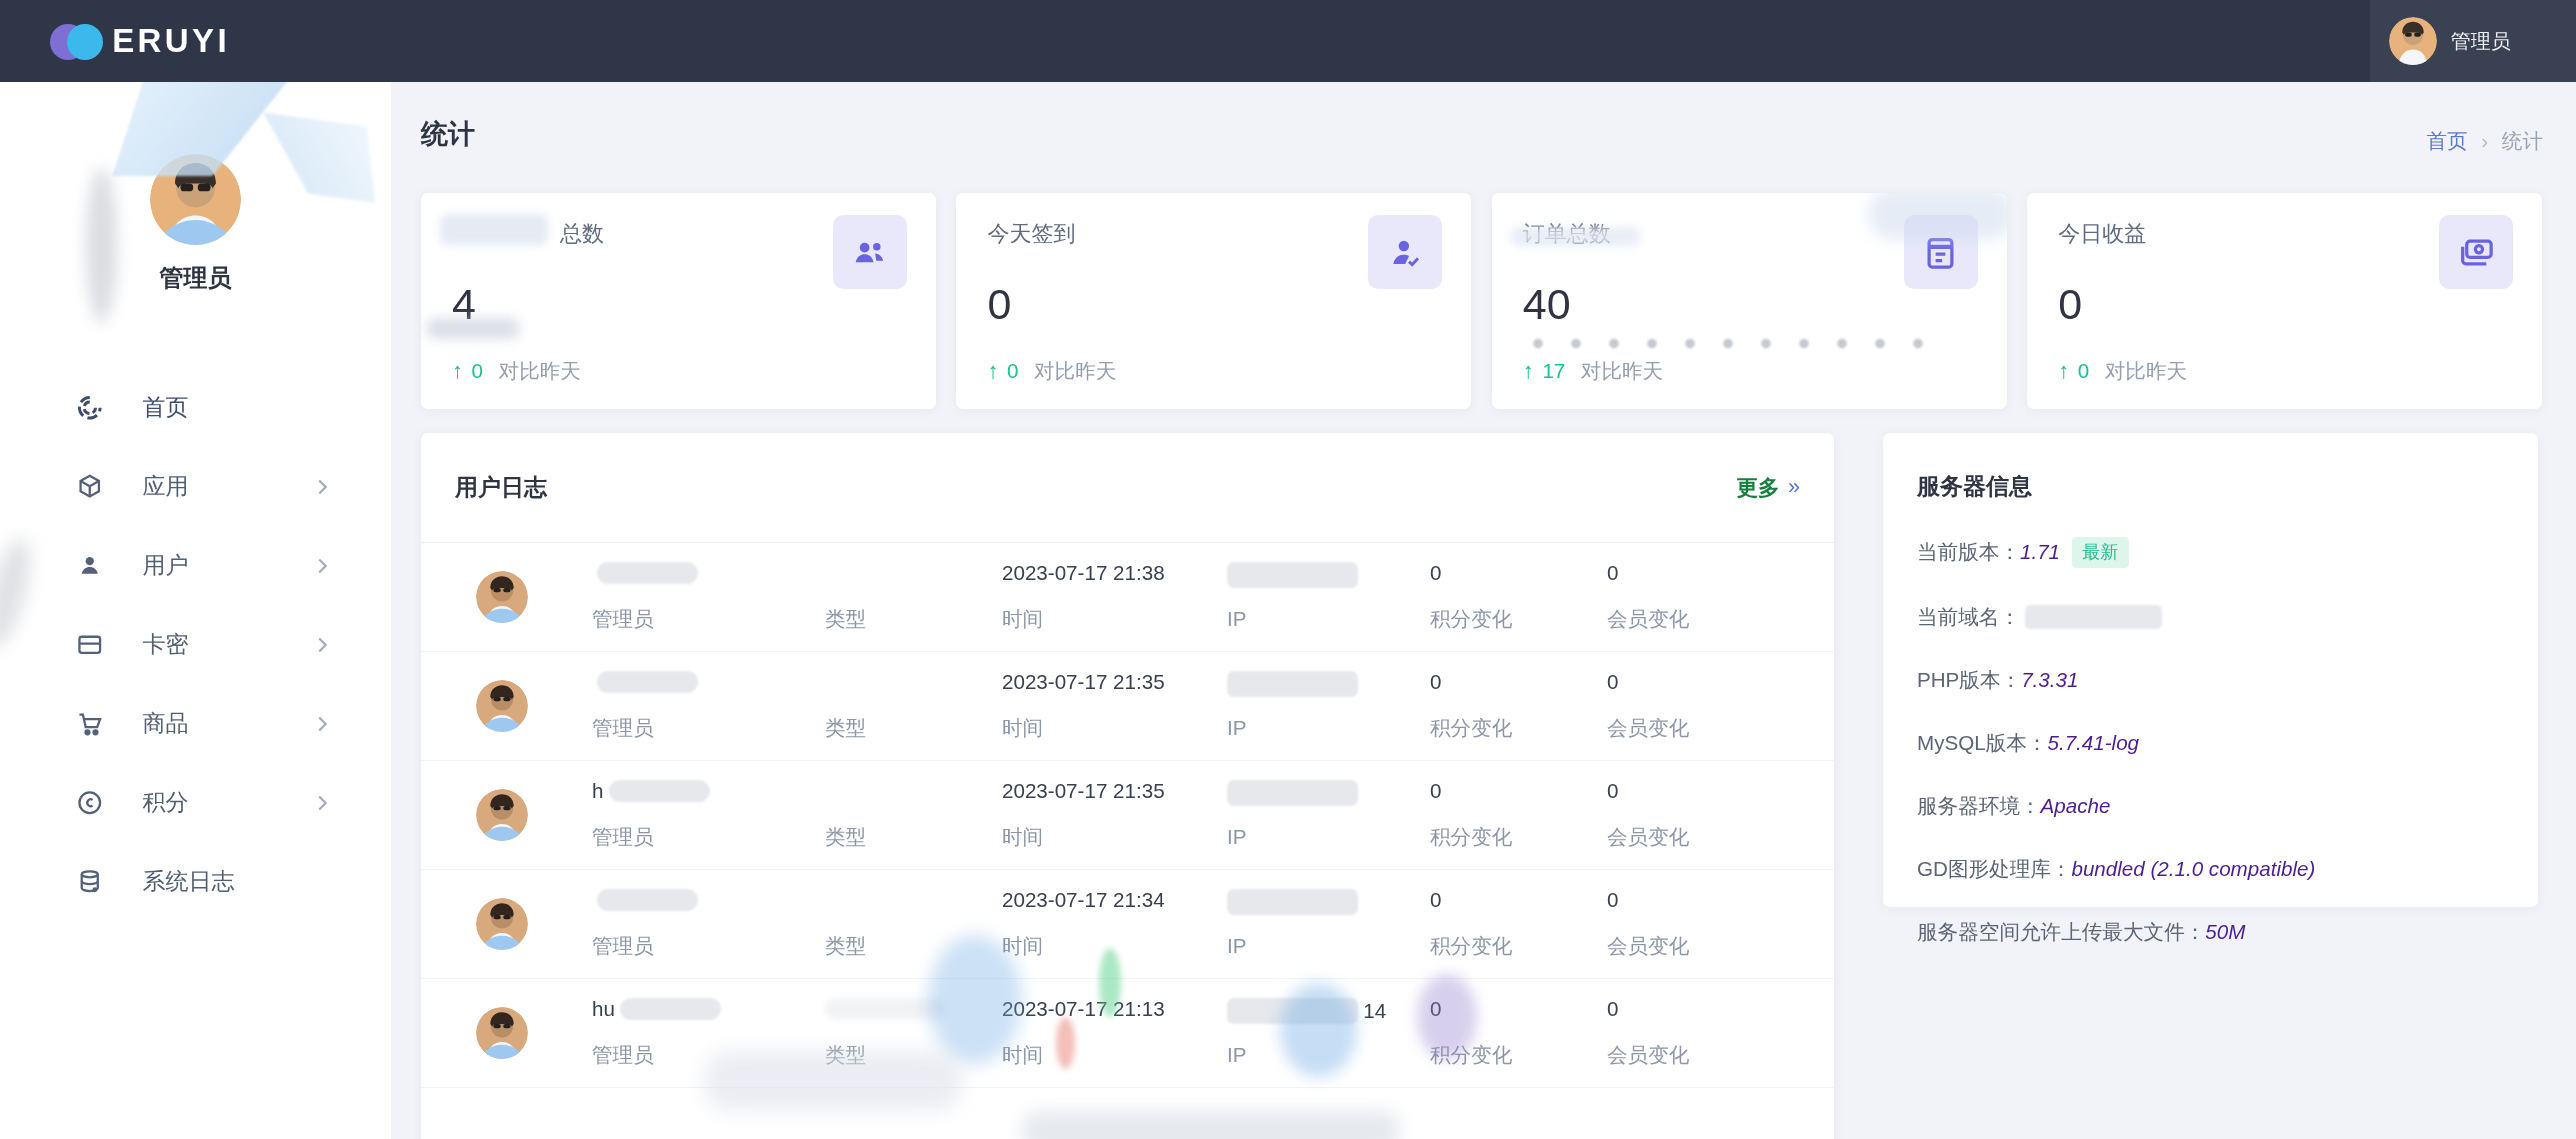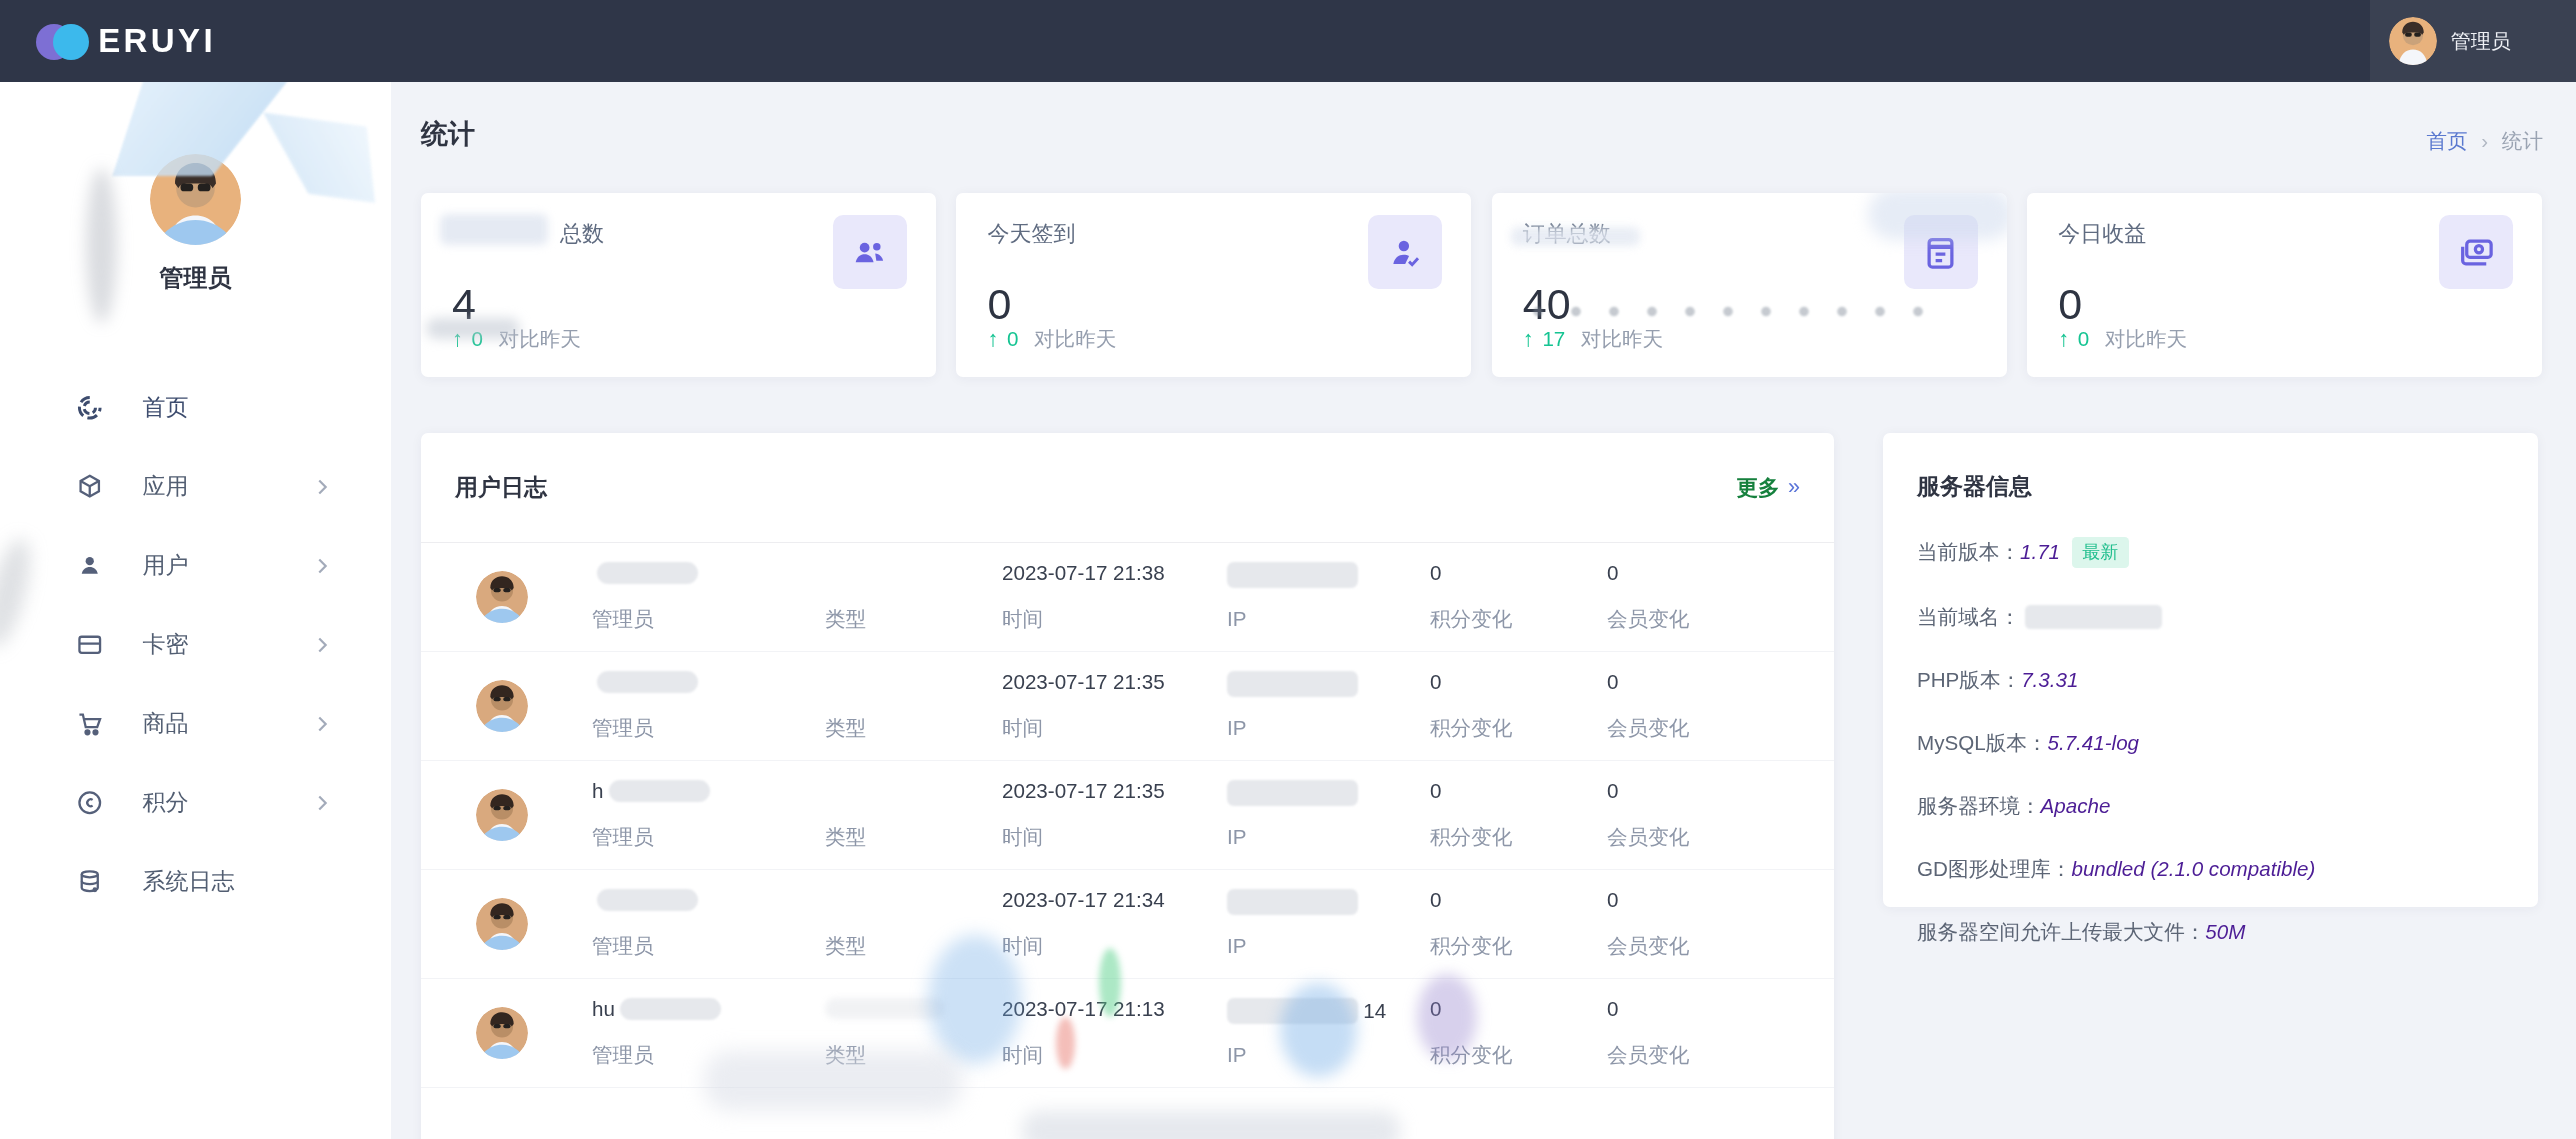--- a/index.html
+++ b/index.html
@@ -1,21 +1,21 @@
 <!DOCTYPE html>
 <html style="font-size:13.7px"><head>
 <meta charset="utf-8">
 <style>
   * { margin:0; padding:0; box-sizing:border-box; }
   html,body { width:2576px; height:1139px; overflow:hidden; }
   body { font-family:"Liberation Sans","DejaVu Sans",sans-serif; background:#f1f3f8; position:relative; }
 
   
   #navbar { position:absolute; top:0; left:0; right:0; height:82px; background:#2f3648; z-index:30; }
-  .logo { position:absolute; left:36px; top:0; height:82px; display:flex; align-items:center; }
+  .logo { position:absolute; left:50px; top:0; height:82px; display:flex; align-items:center; }
   .logo-mark { position:relative; width:57px; height:38px; }
   .logo-c1 { position:absolute; left:0; top:1.7px; width:36px; height:36px; border-radius:50%; background:#7d6fd4; }
   .logo-c2 { position:absolute; left:17px; top:1.7px; width:36px; height:36px; border-radius:50%; background:#3cb9ec; }
   .logo-text { color:#fff; font-size:33px; font-weight:800; letter-spacing:3.4px; margin-left:5.2px; }
   .user-chip { position:absolute; right:0; top:0; height:82px; width:206px; background:#3a4152; display:flex; align-items:center; padding-left:19px; cursor:pointer; }
   .user-avatar { width:48px; height:48px; border-radius:50%; overflow:hidden; flex:0 0 auto; }
   .user-meta { margin-left:13.7px; }
   .user-name { color:#eef0f5; font-size:20px; }
   .user-censor { margin-top:6.9px; width:110px; height:19px; background:rgba(232,234,240,.85); border-radius:3.4px; filter:blur(0.9px); }
 
@@ -40,21 +40,21 @@
   
   #main { position:absolute; left:391px; top:82px; right:0; bottom:0; background:#f1f3f8; }
   .page-title { position:absolute; left:30px; top:34px; font-size:27px; font-weight:700; color:#2f3442; }
   .breadcrumb { position:absolute; right:33px; top:45px; font-size:20.6px; display:flex; gap:13.7px; align-items:center; }
   .bc-home { color:#5b79cf; cursor:pointer; }
   .bc-sep { color:#b0b7c3; }
   .bc-cur { color:#9aa3b2; }
 
   
   .cards-row { position:absolute; left:30px; top:111px; width:2121px; display:flex; gap:20.6px; }
-  .stat-card { flex:1; height:184px; background:#fff; border-radius:6.9px; box-shadow:0 1.7px 12px rgba(30,40,70,.05); position:relative; padding:26px 31px; overflow:hidden; }
+  .stat-card { flex:1; height:216px; background:#fff; border-radius:6.9px; box-shadow:0 1.7px 12px rgba(30,40,70,.05); position:relative; padding:26px 31px; overflow:hidden; }
   .stat-title { font-size:22px; color:#5f6b80; position:relative; z-index:2; }
   .stat-icon { position:absolute; right:29px; top:22px; width:74px; height:74px; border-radius:10.3px; background:#e9e8fb; display:flex; align-items:center; justify-content:center; color:#6a63e0; z-index:2; }
   .stat-icon svg { width:39px; height:39px; }
   .stat-value { margin-top:31px; font-size:43px; color:#2e3442; font-weight:500; position:relative; z-index:2; }
   .stat-foot { position:absolute; left:31px; bottom:24px; display:flex; align-items:center; gap:8.6px; font-size:20.6px; z-index:2; }
   .up-arrow { color:#15c492; font-weight:700; font-size:22px; }
   .delta { color:#15c492; }
   .delta-label { color:#959eae; margin-left:6.9px; }
   .title-censor { position:absolute; left:19px; top:20.6px; width:108px; height:31px; background:rgba(228,233,242,.95); border-radius:6.9px; filter:blur(4.3px); z-index:3; }
   .title-censor.half { top:34px; height:19px; width:129px; opacity:.85; }

